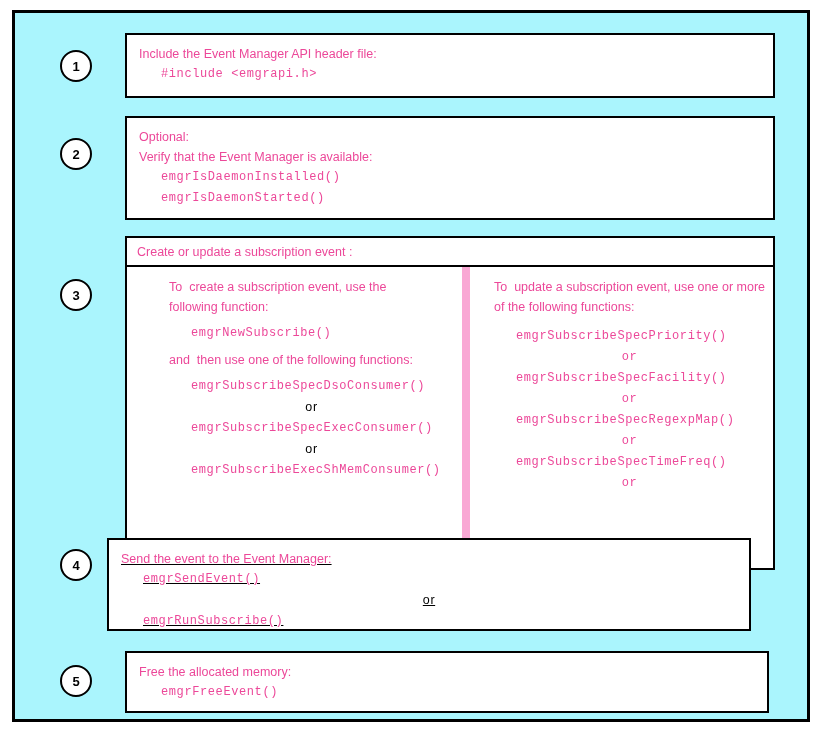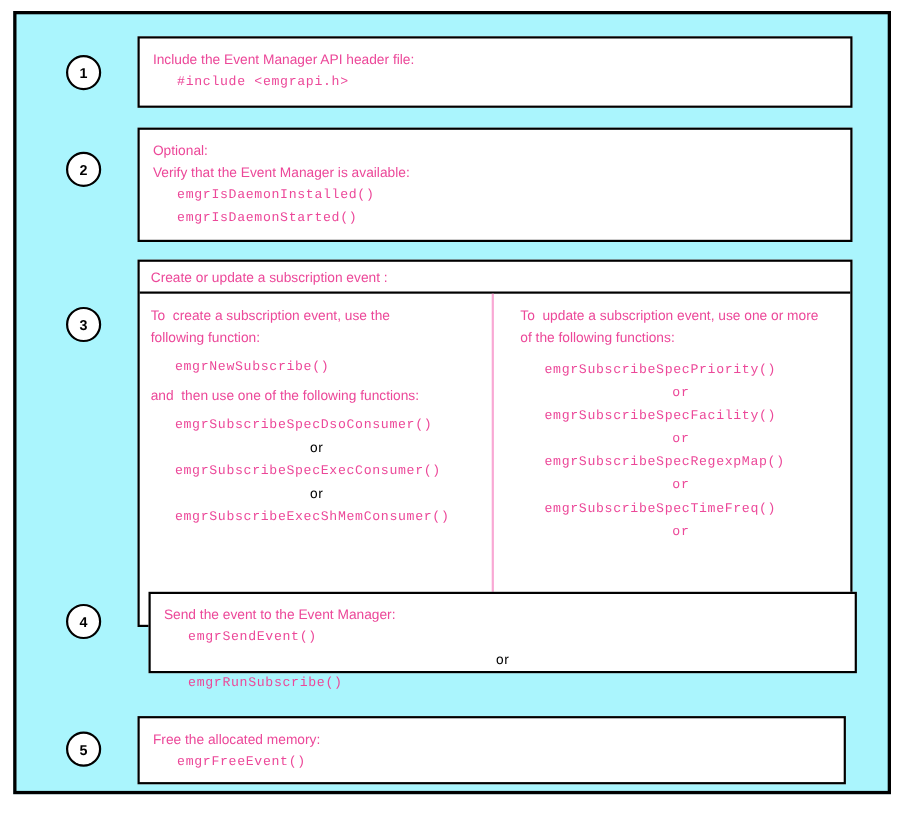--- a/index.html
+++ b/index.html
@@ -114,21 +114,22 @@
     right: 0;
     bottom: 0;
     display: flex;
   }
   .step3-col {
     box-sizing: border-box;
     padding: 10px 8px 8px 10px;
   }
   #step3-col-left {
     width: 322px;
-    border-right: 2px solid #f9a8d4;
+    border-right: 8px solid #f9a8d4;
+    margin-left: 32px;
   }
   #step3-col-right {
     flex: 1;
     padding-left: 24px;
   }
   .col-right-center {
     text-align: center;
     padding-left: 0;
   }
   .col-right-code {
@@ -202,21 +203,21 @@
           <div class="code col-right-code">emgrSubscribeSpecTimeFreq()</div>
           <div class="code col-right-center">or</div>
         </div>
 
       </div>
     </div>
 
     <div class="step-circle" style="left:45px; top:536px;">
       <span>4</span>
     </div>
-    <div class="box" style="left:120px; top:525px; width:644px; height:74px;">
+    <div class="box" style="left:92px; top:525px; width:644px; height:93px;text-decoration:underline;">
       <div class="box-inner">
         <div class="prose">Send the event to the Event Manager:</div>
         <div class="code">emgrSendEvent()</div>
         <div class="code code-center">or</div>
         <div class="code">emgrRunSubscribe()</div>
       </div>
     </div>
 
     <div class="step-circle" style="left:45px; top:652px;">
       <span>5</span>

